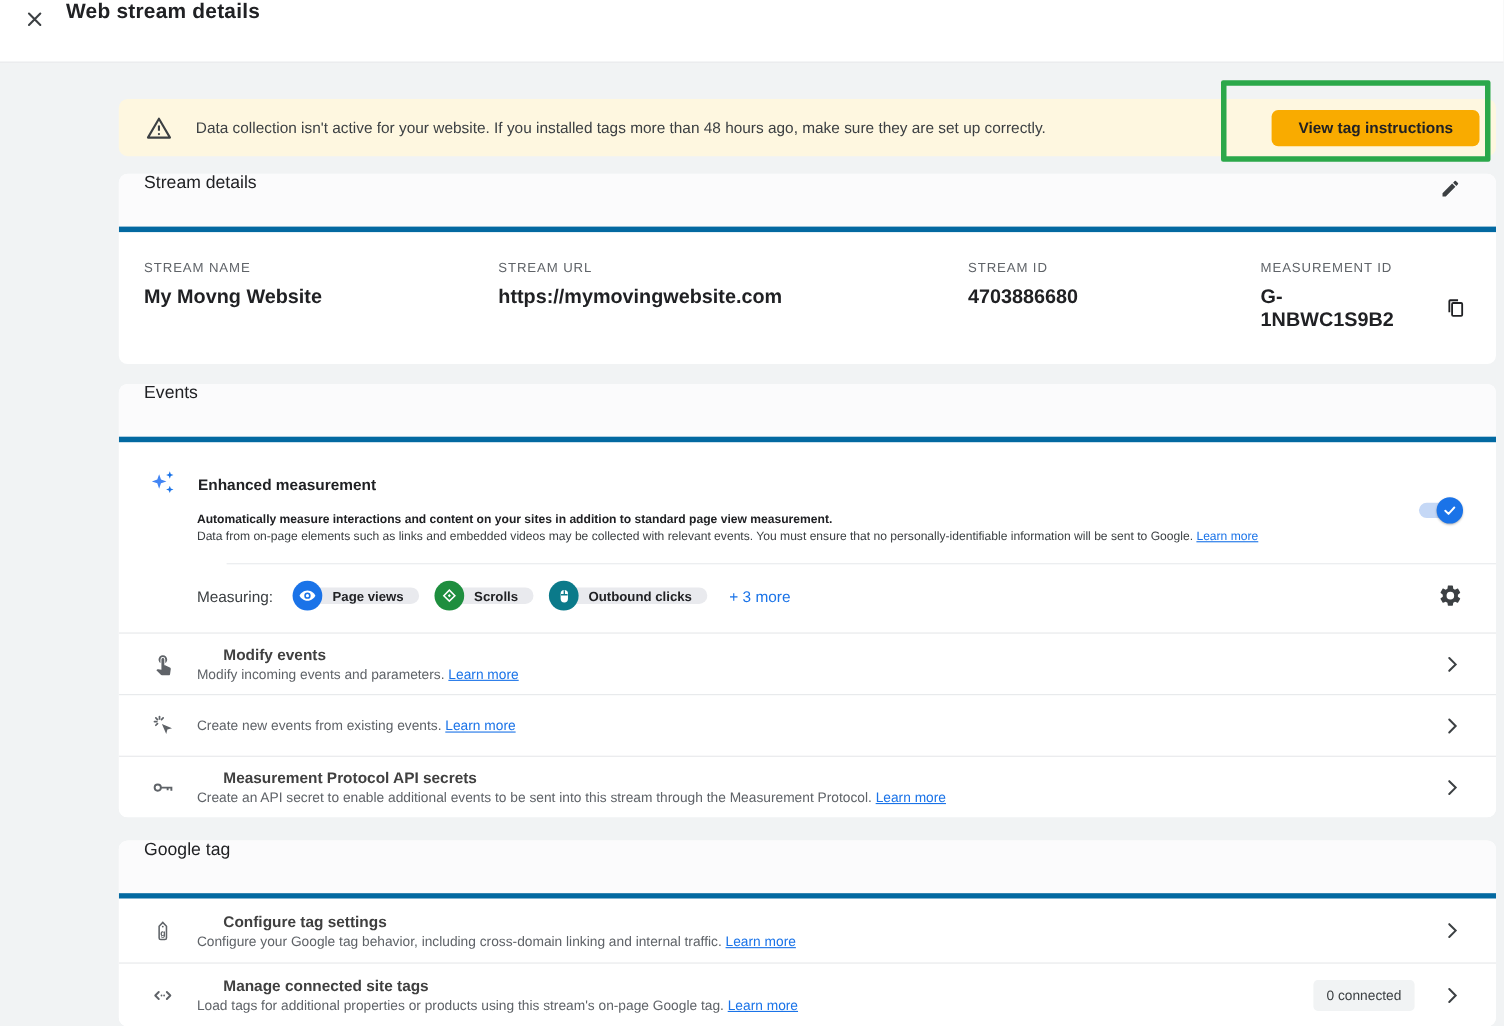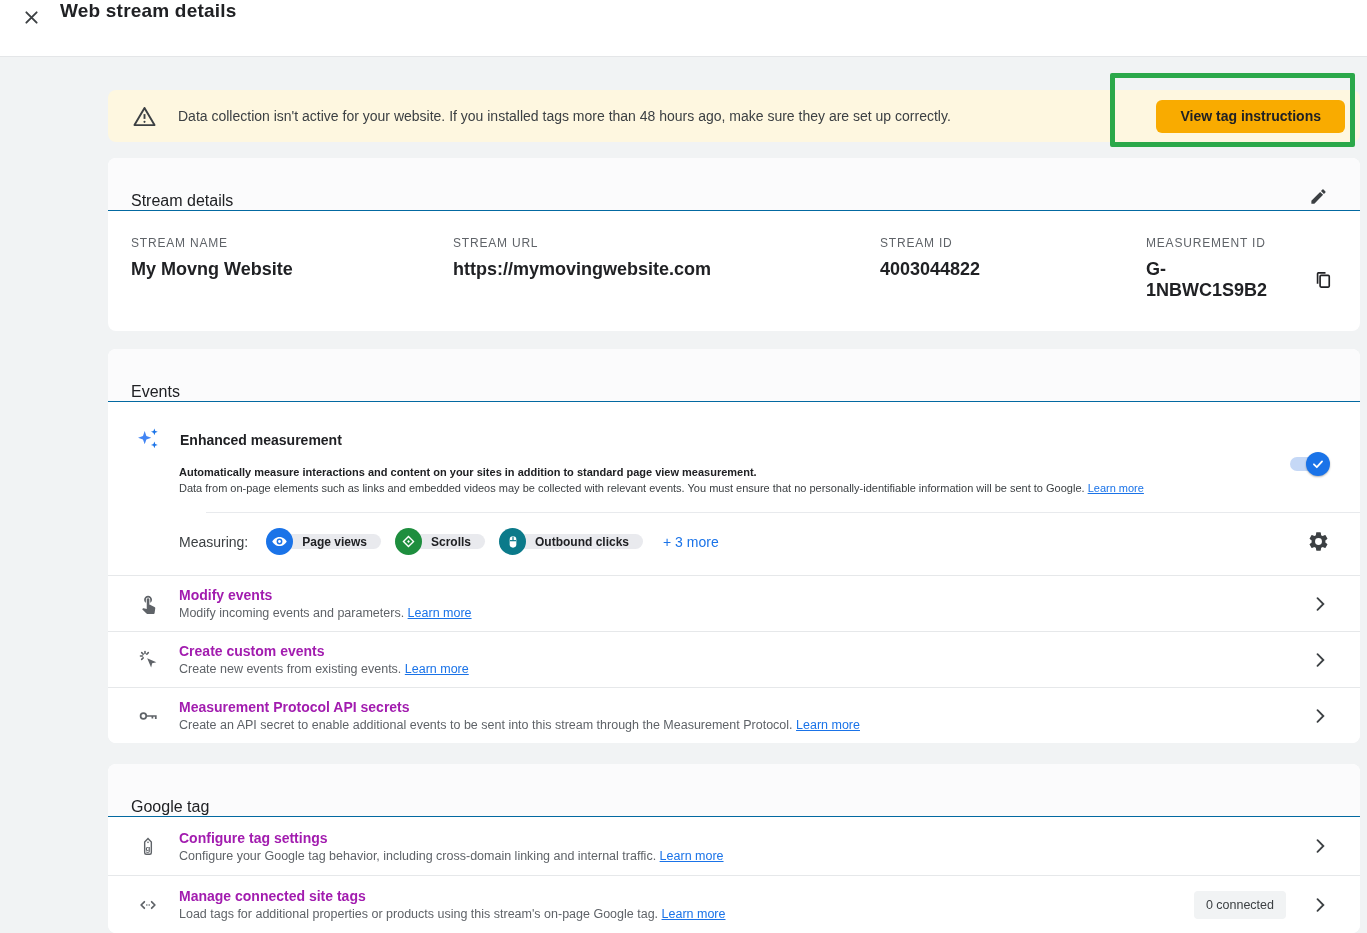--- a/index.html
+++ b/index.html
@@ -32,22 +32,22 @@
     font-family:inherit; font-size:14px; font-weight:700; color:#202124; cursor:pointer;
   }
   .green-annotation {
     position:absolute; left:1110px; top:73px; width:245px; height:74px;
     border:5px solid #2BA84A; border-radius:2px; z-index:20; pointer-events:none;
   }
 
   
   .card { background:#fff; border-radius:8px; overflow:hidden; }
   .card-header {
-    height:53px; display:flex; align-items:flex-end;
-    padding:0 28px 0 23px; border-bottom:1px solid #0369a1; background:#FBFBFC;
+    height:53px; display:flex; align-items:flex-start;
+    padding:0 28px 0 23px; border-bottom:5px solid #0369a1; background:#FBFBFC;
   }
   .card-header-title { font-size:16px; color:#202124; }
   .icon-btn { margin-left:auto; background:none; border:none; cursor:pointer; display:flex; padding:4px; }
 
   
   .stream-card { margin-top:16px; }
   .fields-row { display:flex; padding:25px 23px 30px 23px; }
   .field { display:flex; flex-direction:column; gap:9px; }
   .f0 { width:322px; } .f1 { width:427px; } .f2 { width:266px; } .f3 { flex:1; }
   .field-label { font-size:12px; color:#5F6368; letter-spacing:.8px; }
@@ -83,21 +83,21 @@
   .chip-label { font-size:12px; font-weight:700; color:#202124; }
   .more-link { color:#1A73E8; font-size:14px; margin-left:6px; cursor:pointer; }
   .gear-btn { margin-left:auto; background:none; border:none; cursor:pointer; display:flex; padding:2px; }
 
   .row-item {
     display:flex; align-items:center; min-height:56px;
     padding:0 30px 0 27px; border-top:1px solid #E6E8EA; cursor:pointer; background:#fff;
   }
   .row-icon { width:26px; display:flex; justify-content:center; margin-right:18px; }
   .row-text { flex:1; padding:9px 0; }
-  .row-title { font-size:14px; font-weight:700; color:#a21caf; line-height:18px; }
+  .row-title { font-size:14px; font-weight:700; color:#404040; line-height:18px;margin-left:24px; }
   .row-desc { font-size:12.5px; color:#5F6368; line-height:16px; margin-top:1px; }
   .badge {
     background:#F1F3F4; border-radius:4px; padding:7px 12px; font-size:12.5px;
     color:#3C4043; margin-right:24px; white-space:nowrap;
   }
   .chevron { display:flex; }
 
   
   .gtag-card { margin-top:21px; }
   .gtag-card .row-item { min-height:58px; }
@@ -145,21 +145,21 @@
       <div class="field f0">
         <span class="field-label">STREAM NAME</span>
         <span class="field-value">My Movng Website</span>
       </div>
       <div class="field f1">
         <span class="field-label">STREAM URL</span>
         <span class="field-value">https://mymovingwebsite.com</span>
       </div>
       <div class="field f2">
         <span class="field-label">STREAM ID</span>
-        <span class="field-value">4003044822</span>
+        <span class="field-value">4703886680</span>
       </div>
       <div class="field f3">
         <span class="field-label">MEASUREMENT ID</span>
         <span class="value-with-icon">
           <span class="field-value">G-1NBWC1S9B2</span>
           <button class="icon-btn" style="margin:0;">
             <span style="display:flex;">
               <svg width="20" height="20" viewBox="0 0 24 24" fill="none" stroke="#202124" stroke-width="2">
                 <rect x="8.5" y="6.5" width="11" height="14" rx="1.2"></rect>
                 <path d="M5.5 16.5 V4.5 a1 1 0 0 1 1-1 h8.5"></path>
@@ -277,21 +277,20 @@
           <g stroke="#5F6368" stroke-width="1.8" stroke-linecap="round">
             <line x1="8" y1="2.8" x2="8" y2="5.2"></line>
             <line x1="2.8" y1="8" x2="5.2" y2="8"></line>
             <line x1="4.2" y1="4.2" x2="5.9" y2="5.9"></line>
             <line x1="11.8" y1="4.2" x2="10.1" y2="5.9"></line>
             <line x1="4.2" y1="11.8" x2="5.9" y2="10.1"></line>
           </g>
         </svg>
       </span>
       <span class="row-text">
-        <div class="row-title">Create custom events</div>
         <div class="row-desc">
           <span>Create new events from existing events.</span>
           <a class="link">Learn more</a>
         </div>
       </span>
       <span class="chevron">
         <svg width="20" height="20" viewBox="0 0 24 24" fill="none" stroke="#3C4043" stroke-width="2.2" stroke-linecap="round">
             <path d="M9 5 l7 7 -7 7"></path>
           </svg>
       </span>

